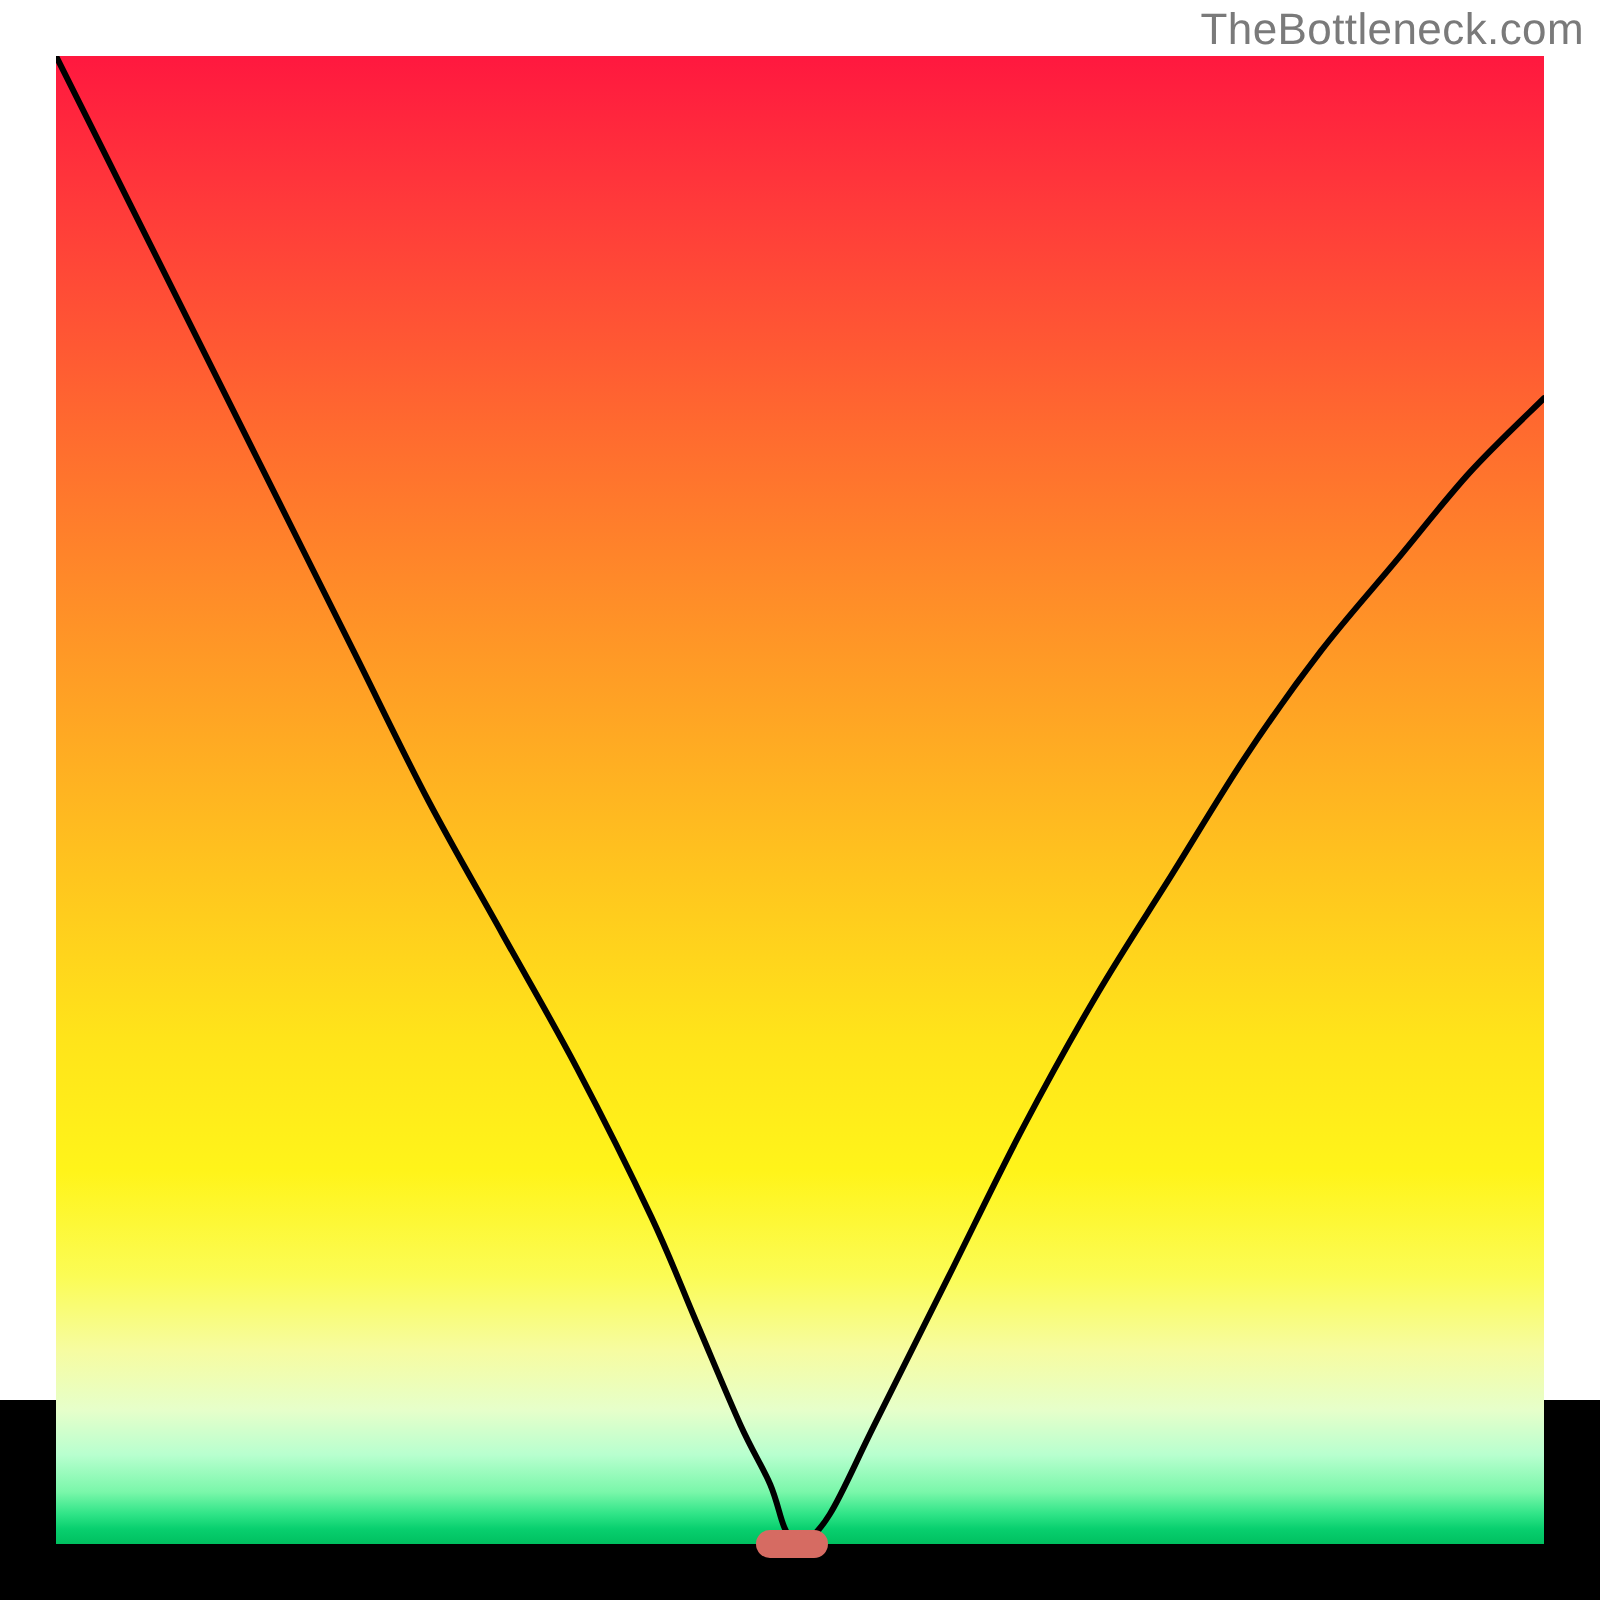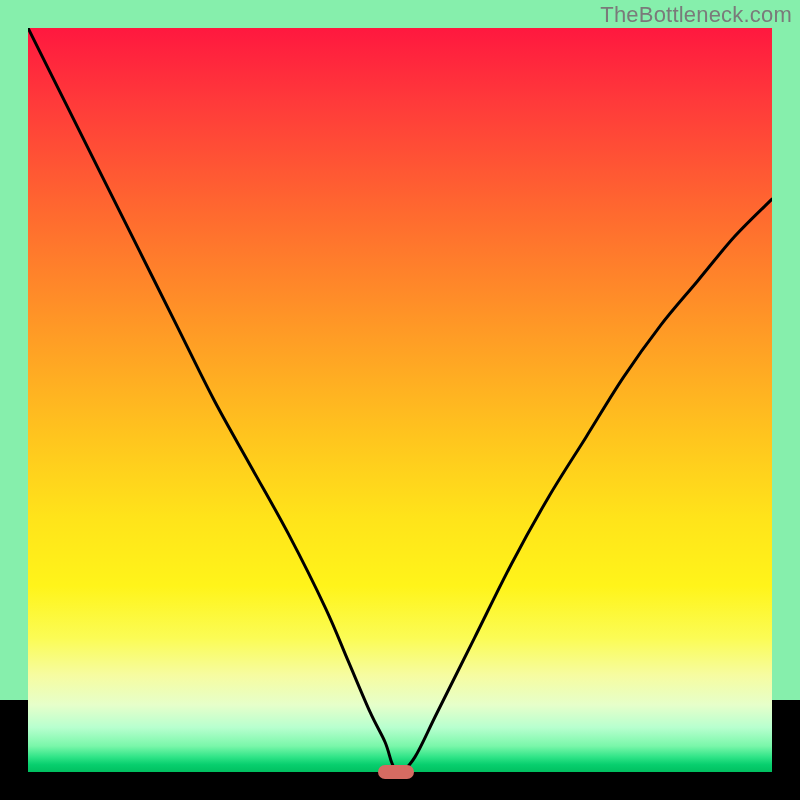--- a/index.html
+++ b/index.html
@@ -8,21 +8,21 @@
     width: 800px;
     height: 800px;
     overflow: hidden;
     background: #000;
     font-family: Arial, Helvetica, sans-serif;
   }
   .outer {
     position: relative;
     width: 800px;
     height: 700px;
-    background: #86efac;
+    background: #ffffff;
   }
   .plot {
     position: absolute;
     left: 28px;
     top: 28px;
     width: 744px;
     height: 744px;
     
     background: linear-gradient(to bottom,
       #ff183f 0%,

